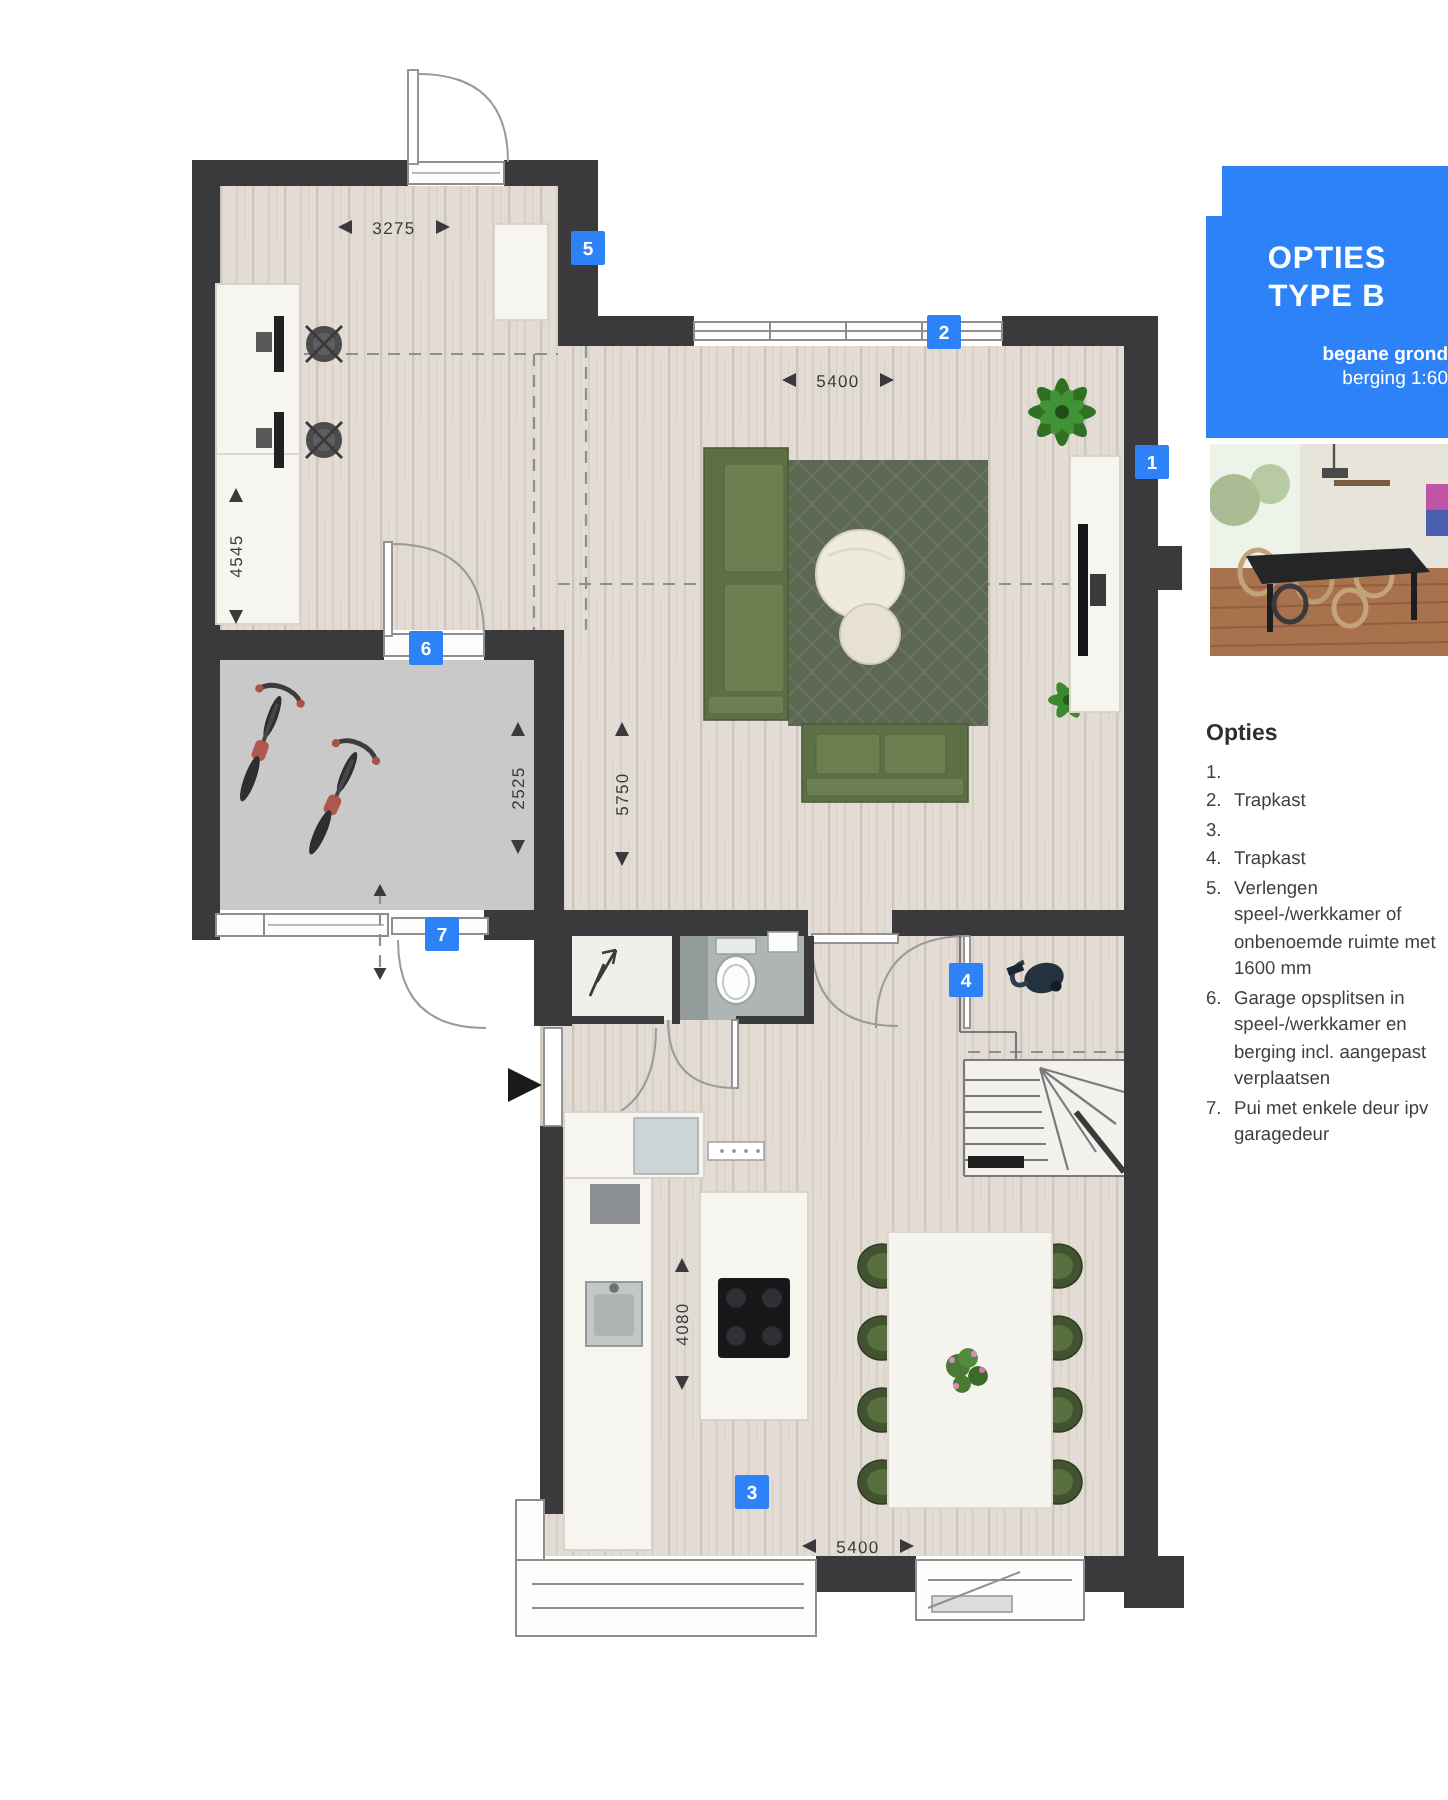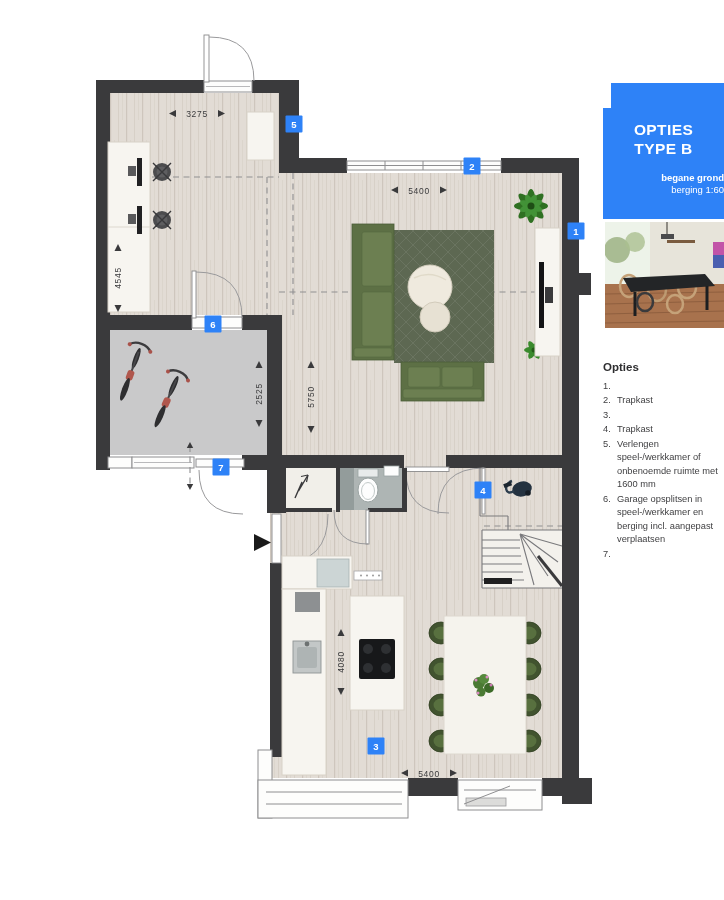--- a/index.html
+++ b/index.html
@@ -484,16 +484,17 @@
         <div class="opt-item">
         <span class="opt-num">5.</span>
         <span class="opt-text">Verlengen speel-/werkkamer of onbenoemde ruimte met 1600 mm</span>
       </div>
         <div class="opt-item">
         <span class="opt-num">6.</span>
         <span class="opt-text">Garage opsplitsen in speel-/werkkamer en berging incl. aangepast verplaatsen</span>
       </div>
         <div class="opt-item">
         <span class="opt-num">7.</span>
+        <span class="opt-text">Pui met enkele deur ipv garagedeur</span>
       </div>
       </div>
   </div>
 </div>
 
 </body></html>

